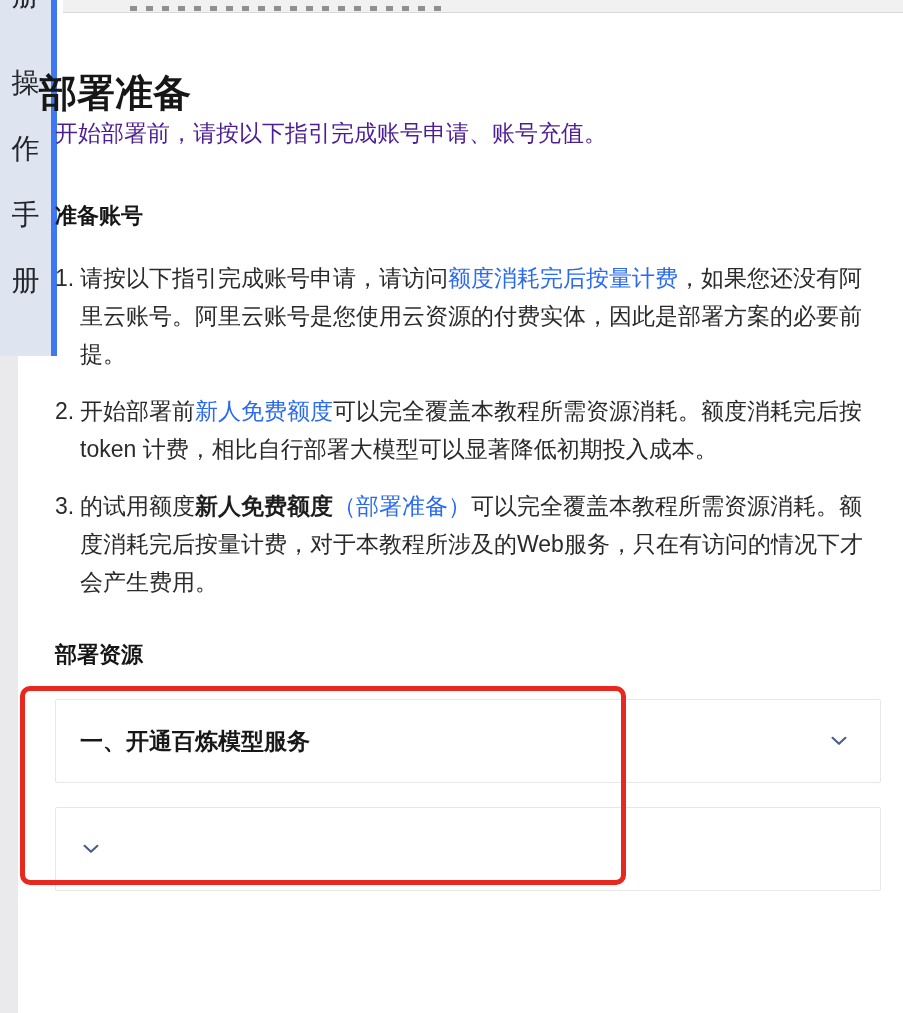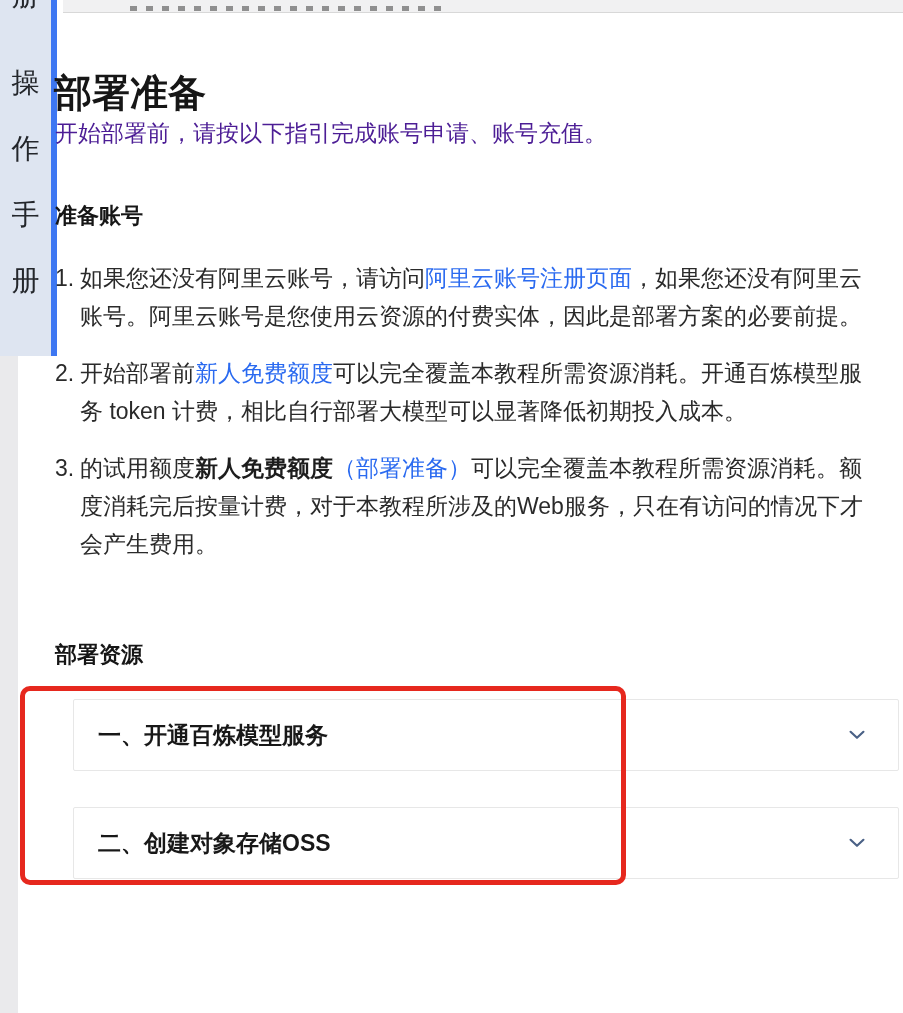--- a/index.html
+++ b/index.html
@@ -46,21 +46,21 @@
     position:absolute; left:67px; top:6px;
     width:315px; height:5px;
     background:repeating-linear-gradient(90deg,#6f6f6f 0 7px,transparent 7px 16px);
     opacity:.75;
   }
 
   
   .content { position:absolute; left:0; top:13px; right:0; z-index:2; }
 
   .h1 {
-    position:absolute; left:54px; top:55px;
+    position:absolute; left:39px; top:55px;
     font-size:38px; font-weight:bold; color:#161616;
   }
   .intro {
     position:absolute; left:55px; top:105px;
     font-size:23px; color:#4c1d95;
   }
   .h2 {
     position:absolute; left:55px;
     font-size:22px; font-weight:bold; color:#161616;
   }
@@ -74,21 +74,21 @@
   }
   .num-list .item { display:flex; margin-bottom:19px; }
   .num-list .item:last-child { margin-bottom:0; }
   .num-list .num { flex:0 0 25px; color:#2a2a2a; }
   .num-list .itext { flex:1 1 auto; }
   .num-list a { color:#2a6af0; text-decoration:none; cursor:pointer; }
   .num-list strong { font-weight:bold; color:#1d1d1d; }
 
   
   .accordion {
-    position:absolute; left:73px; width:826px; height:72px;
+    position:absolute; left:55px; width:826px; height:84px;
     background:#ffffff;
     border:1px solid #e7e7e7;
     border-radius:2px;
     display:flex; align-items:center;
     padding:0 30px 0 24px;
     cursor:pointer;
   }
   .accordion.first  { top:699px; }
   .accordion.second { top:807px; }
   .accordion .acc-title {
@@ -129,26 +129,26 @@
   <div class="h1">部署准备</div>
 
   <div class="intro">开始部署前，请按以下指引完成账号申请、账号充值。</div>
 
   <div class="h2 account">准备账号</div>
 
   <div class="num-list">
 
     <div class="item">
       <span class="num">1.</span>
-      <span class="itext"><span>如果您还没有阿里云账号，请访问</span><strong></strong><a>阿里云账号注册页面</a><span>，如果您还没有阿里云账号。阿里云账号是您使用云资源的付费实体，因此是部署方案的必要前提。</span></span>
+      <span class="itext"><span>请按以下指引完成账号申请，请访问</span><strong></strong><a>额度消耗完后按量计费</a><span>，如果您还没有阿里云账号。阿里云账号是您使用云资源的付费实体，因此是部署方案的必要前提。</span></span>
     </div>
 
     <div class="item">
       <span class="num">2.</span>
-      <span class="itext"><span>开始部署前</span><strong></strong><a>新人免费额度</a><span>可以完全覆盖本教程所需资源消耗。开通百炼模型服务 token 计费，相比自行部署大模型可以显著降低初期投入成本。</span></span>
+      <span class="itext"><span>开始部署前</span><strong></strong><a>新人免费额度</a><span>可以完全覆盖本教程所需资源消耗。额度消耗完后按 token 计费，相比自行部署大模型可以显著降低初期投入成本。</span></span>
     </div>
 
     <div class="item">
       <span class="num">3.</span>
       <span class="itext"><span>的试用额度</span><strong>新人免费额度</strong><a>（部署准备）</a><span>可以完全覆盖本教程所需资源消耗。额度消耗完后按量计费，对于本教程所涉及的Web服务，只在有访问的情况下才会产生费用。</span></span>
     </div>
 
   </div>
 
   <div class="h2 resources">部署资源</div>
@@ -156,19 +156,18 @@
 </div>
 
 <div class="accordion first">
   <span class="acc-title">一、开通百炼模型服务</span>
   <svg class="chev" viewBox="0 0 24 24">
     <path d="M5 8.5 L12 15 L19 8.5" fill="none" stroke="#4a6186" stroke-width="2.4" stroke-linecap="round" stroke-linejoin="round"></path>
   </svg>
 </div>
 
 <div class="accordion second">
-  <span class="acc-title">二、创建对象存储OSS</span>
   <svg class="chev" viewBox="0 0 24 24">
     <path d="M5 8.5 L12 15 L19 8.5" fill="none" stroke="#4a6186" stroke-width="2.4" stroke-linecap="round" stroke-linejoin="round"></path>
   </svg>
 </div>
 
 <div class="red-box"></div>
 
 </body></html>

